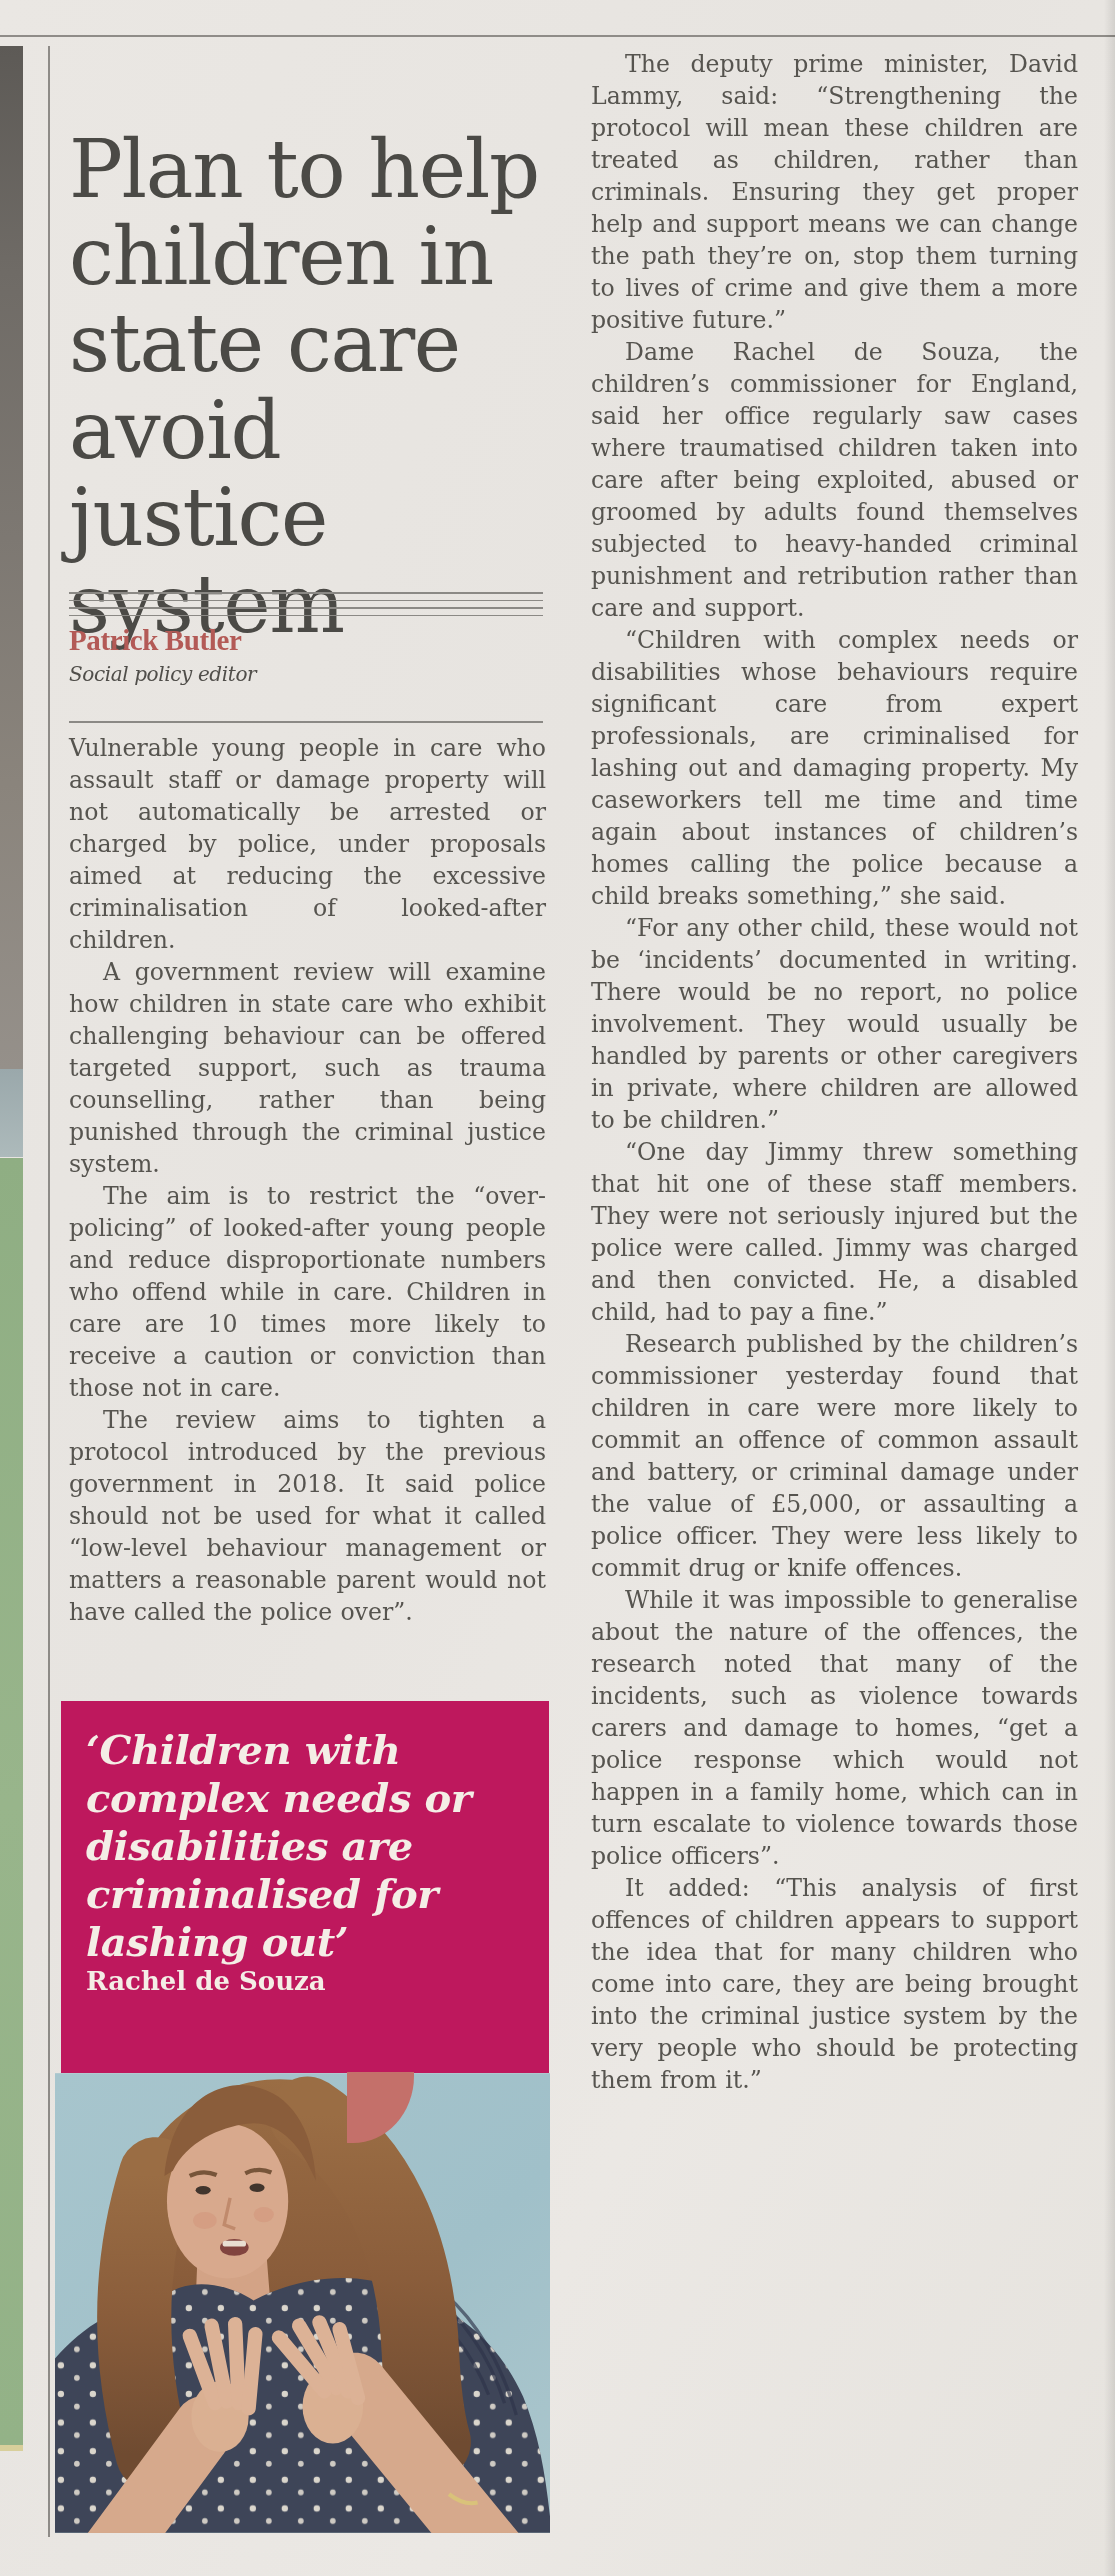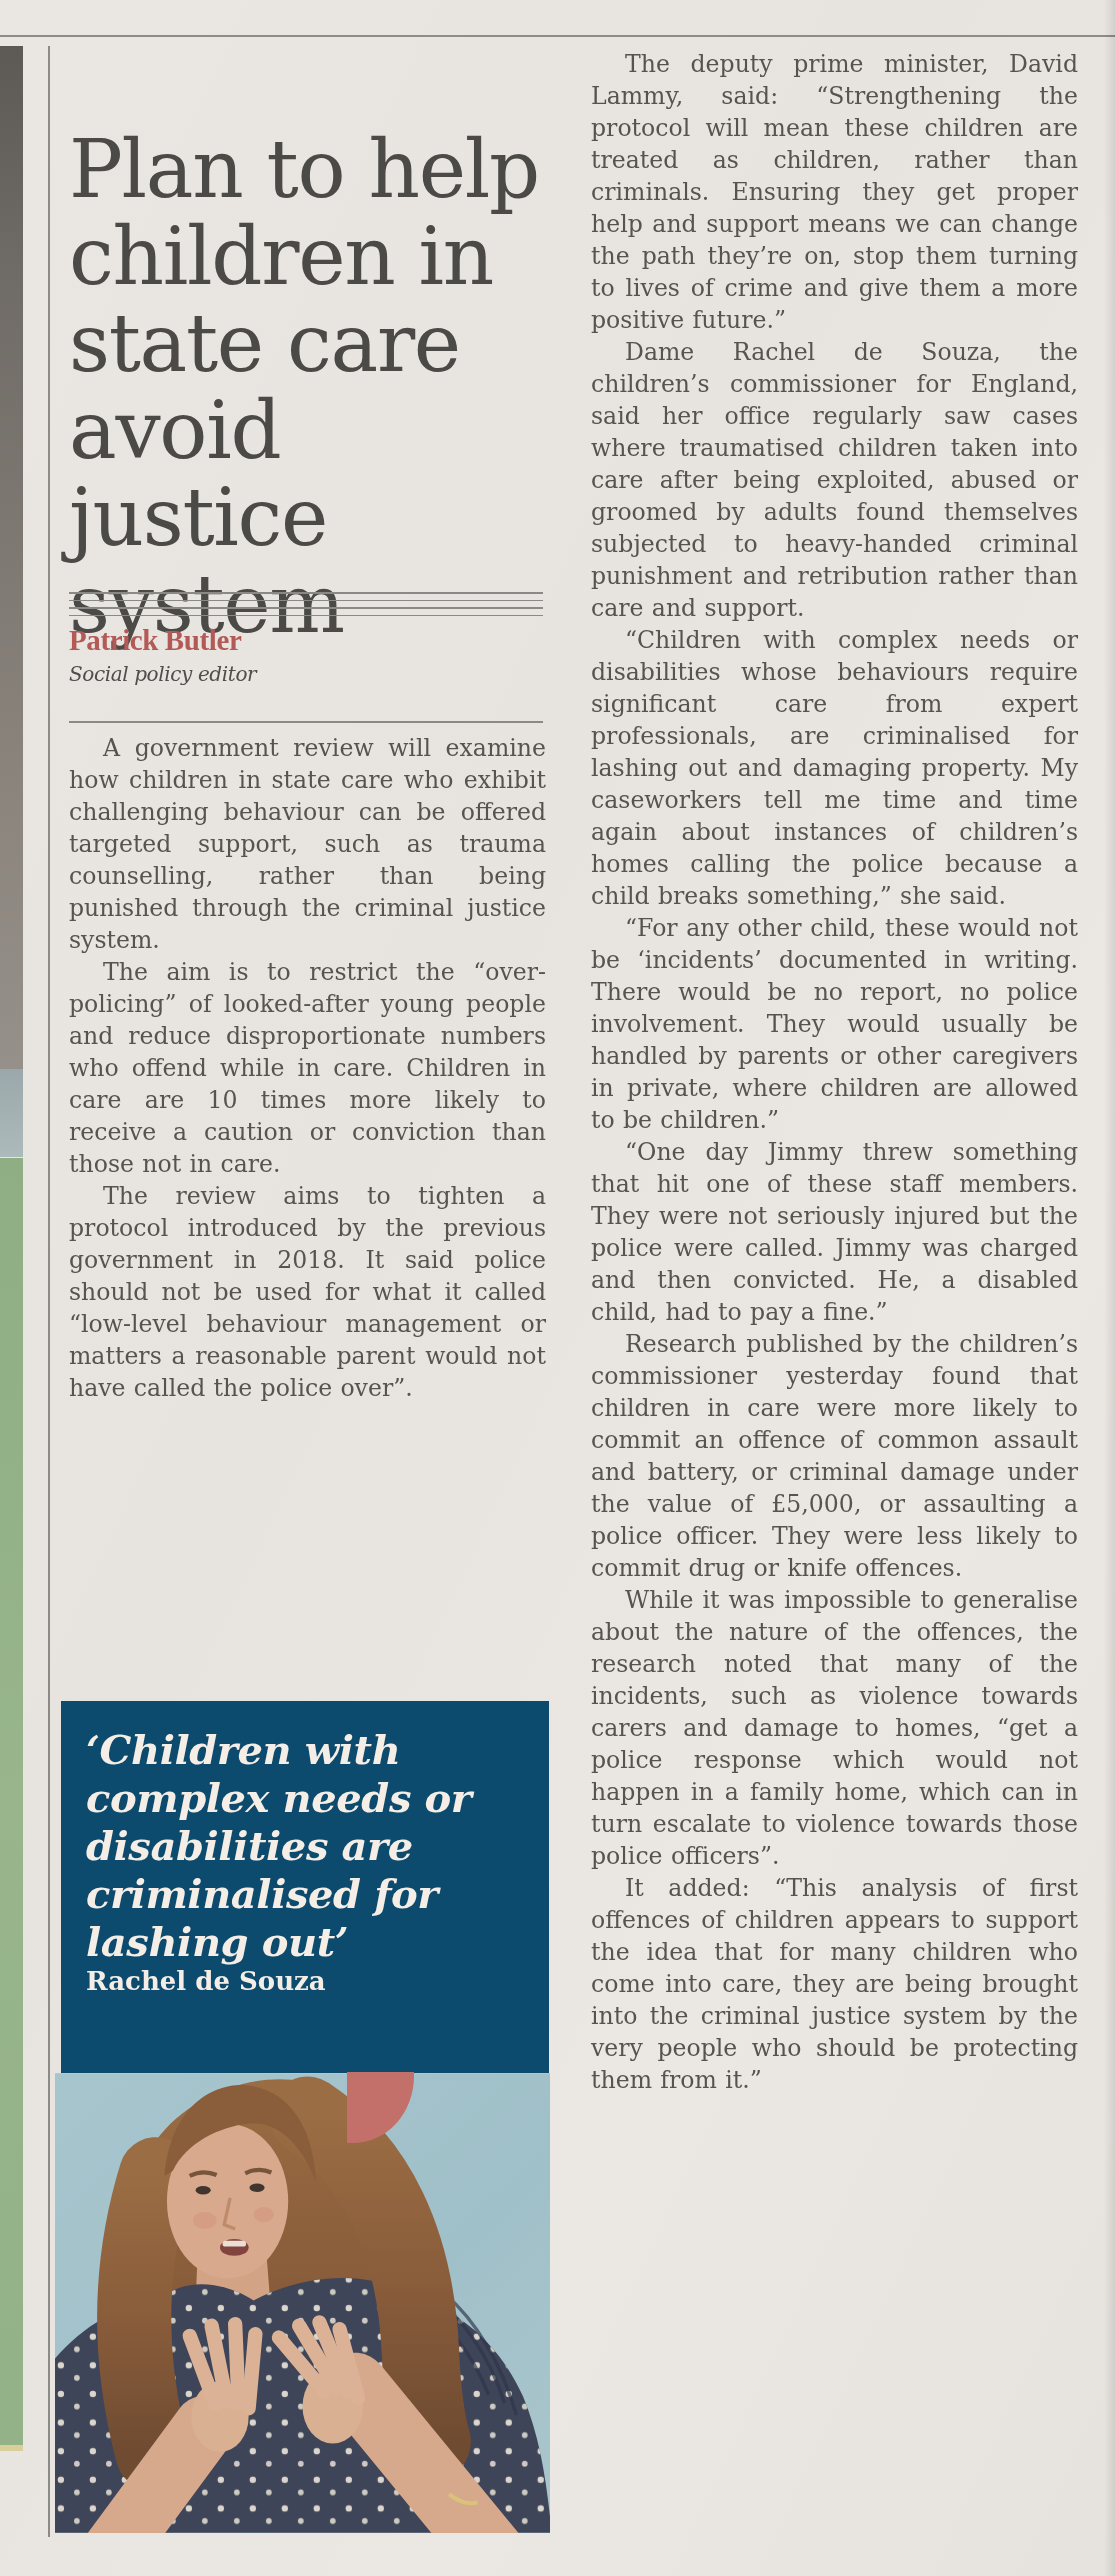--- a/index.html
+++ b/index.html
@@ -36,21 +36,21 @@
   .byline-rule{position:absolute;left:0;top:654px;width:474px;height:1.7px;background:#8b8985;}
   .body-text{position:absolute;left:0;top:665px;width:477px;}
 
   p.art{margin:0;font-size:23.6px;line-height:32px;text-align:justify;
     color:#56544f;text-indent:34px;word-spacing:0.8px;}
   p.art.noindent{text-indent:0;}
 
   .right-col{position:absolute;left:591px;top:48px;width:487px;}
 
   .pullquote{position:absolute;left:61px;top:1701px;width:488px;height:372px;
-    background:#0c4a6e;box-sizing:border-box;padding:25px 25px 0 25px;z-index:2;}
+    background:#be185d;box-sizing:border-box;padding:25px 25px 0 25px;z-index:2;}
   .pq-text{font-size:40px;line-height:48px;font-style:italic;font-weight:700;
     color:#f4eee6;letter-spacing:-0.4px;}
   .pq-name{font-size:26px;font-weight:700;color:#f4eee6;}
   .pq-role{margin-top:1.7px;font-size:25px;font-style:italic;color:#f2ebe2;}
   .pq-tail{position:absolute;left:347px;top:2072px;width:67px;height:71px;
     background:#c4706a;border-bottom-right-radius:61px 67px;z-index:3;}
 
   .photo{position:absolute;left:55px;top:2073px;width:495px;height:460px;overflow:hidden;z-index:1;}
   .photo svg{display:block;}
 </style>
@@ -64,20 +64,21 @@
 <div class="edge-yellow"></div>
 <div class="col-rule"></div>
 
 <div class="left-col">
   <h1 class="headline">Plan to help<br>children in<br>state care<br>avoid justice<br>system</h1>
   <div class="sep4"></div>
   <div class="byline-name">Patrick Butler</div>
   <div class="byline-role">Social policy editor</div>
   <div class="byline-rule"></div>
   <div class="body-text">
+    <p class="art noindent">Vulnerable young people in care who assault staff or damage property will not automatically be arrested or charged by police, under proposals aimed at reducing the excessive criminalisation of looked-after children.</p>
     <p class="art">A government review will examine how children in state care who exhibit challenging behaviour can be offered targeted support, such as trauma counselling, rather than being punished through the criminal justice system.</p>
     <p class="art">The aim is to restrict the “over-policing” of looked-after young people and reduce disproportionate numbers who offend while in care. Children in care are 10 times more likely to receive a caution or conviction than those not in care.</p>
     <p class="art">The review aims to tighten a protocol introduced by the previous government in 2018. It said police should not be used for what it called “low-level behaviour management or matters a reasonable parent would not have called the police over”.</p>
   </div>
 </div>
 
 <div class="right-col">
   <p class="art">The deputy prime minister, David Lammy, said: “Strengthening the protocol will mean these children are treated as children, rather than criminals. Ensuring they get proper help and support means we can change the path they’re on, stop them turning to lives of crime and give them a more positive future.”</p>
   <p class="art">Dame Rachel de Souza, the children’s commissioner for England, said her office regularly saw cases where traumatised children taken into care after being exploited, abused or groomed by adults found themselves subjected to heavy-handed criminal punishment and retribution rather than care and support.</p>
   <p class="art">“Children with complex needs or disabilities whose behaviours require significant care from expert professionals, are criminalised for lashing out and damaging property. My caseworkers tell me time and time again about instances of children’s homes calling the police because a child breaks something,” she said.</p>

